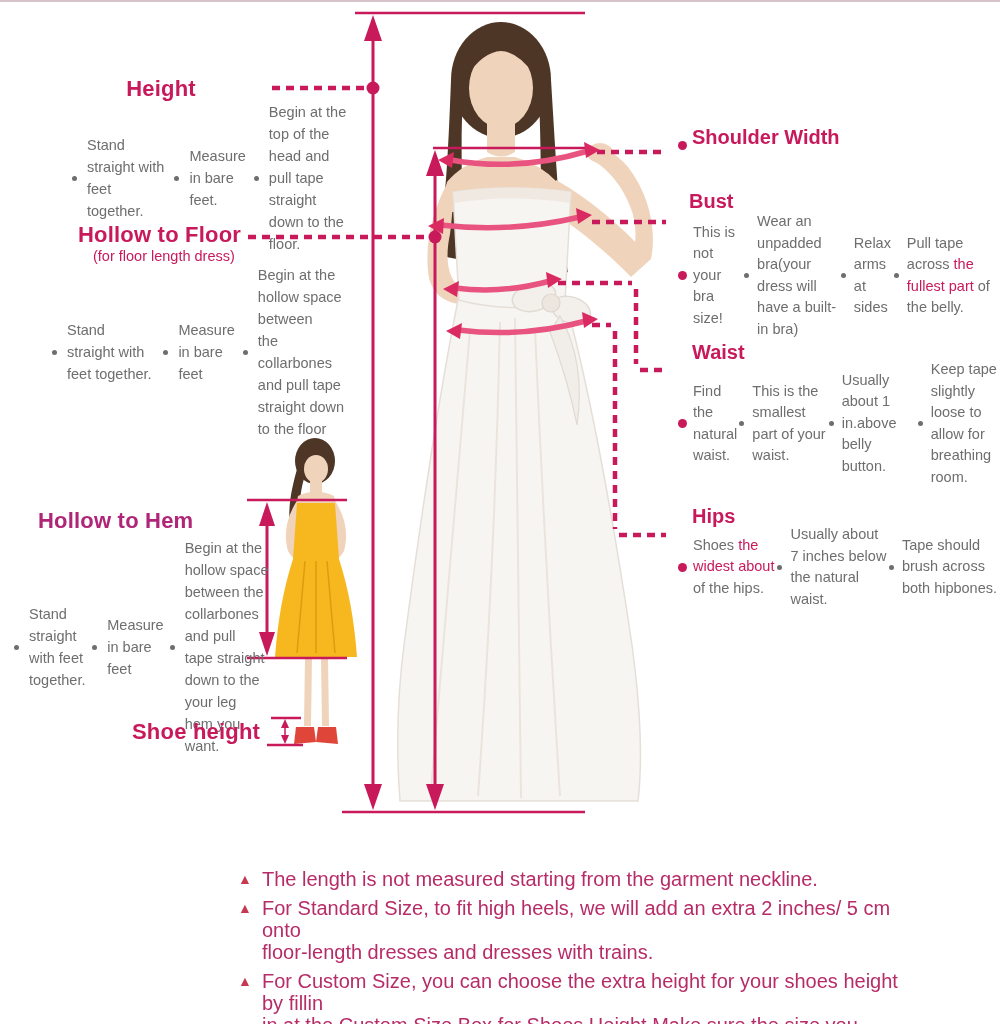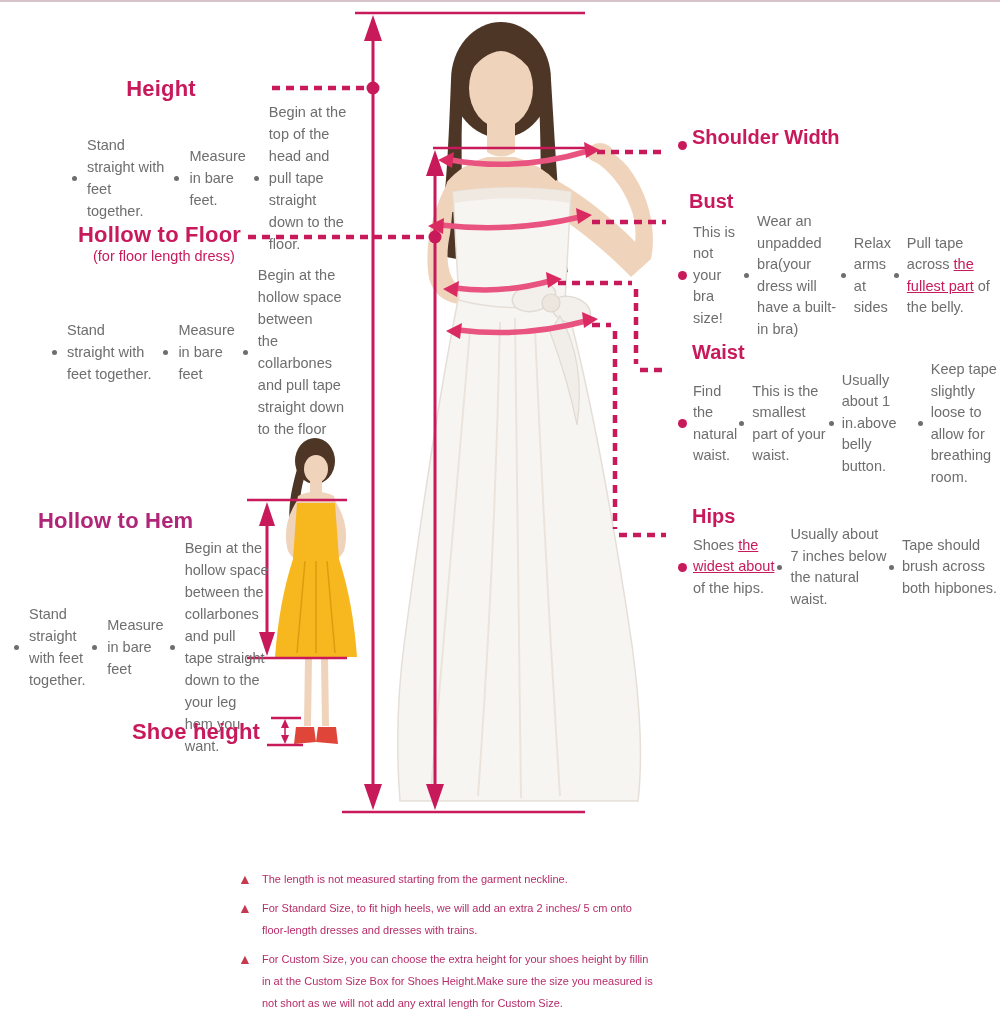--- a/index.html
+++ b/index.html
@@ -32,35 +32,35 @@
   .h-right{font-size:20px;text-align:right;}
   .h-alt{color:var(--accent-alt);}
   .subtitle{font-size:14.5px;color:var(--accent);}
   .bullets{display:flex;flex-direction:row;}
   .row{display:flex;align-items:center;}
   .dot{border-radius:50%;background:var(--bullet-dot);flex:0 0 auto;}
   .dot-s{width:5px;height:5px;margin-right:10px;}
   .dot-accent{width:9px;height:9px;background:var(--accent);margin-right:6px;}
   .txt{font-size:14.5px;color:var(--body-text);line-height:22px;white-space:pre-line;}
   .rtxt{font-size:14.5px;color:var(--body-text);line-height:21.5px;white-space:pre-line;}
-  .em{color:var(--accent);text-decoration:underline;}
+  .em{color:var(--accent);}
   
   .lb .row{margin-bottom:1px;}
   .lb .dot-s{margin-left:8px;}
   .lb2 .row{margin-bottom:3px;}
   .lb2 .dot-s{margin-left:8px;}
   .lb3 .row{margin-bottom:1.5px;}
   .lb3 .dot-s{margin-left:6px;}
   .rb .row{margin-bottom:2.5px;}
   .rb .dot-s{margin-left:2px;margin-right:8px;}
   
   .notes{display:flex;flex-direction:column;}
   .note{display:flex;align-items:flex-start;margin-bottom:7px;}
   .tri{width:16px;margin-right:8px;color:var(--triangle);font-size:14px;line-height:22px;flex:0 0 auto;}
-  .ntxt{font-size:11px;color:var(--note-text);line-height:22px;white-space:pre-line;}
+  .ntxt{font-size:20px;color:var(--note-text);line-height:22px;white-space:pre-line;}
 </style>
 </head>
 <body>
 
 <div id="canvas">
 
   <svg width="1000" height="1024" viewBox="0 0 1000 1024">
 
     <g>
       <ellipse class="hair" cx="501" cy="80" rx="50" ry="58"></ellipse>

